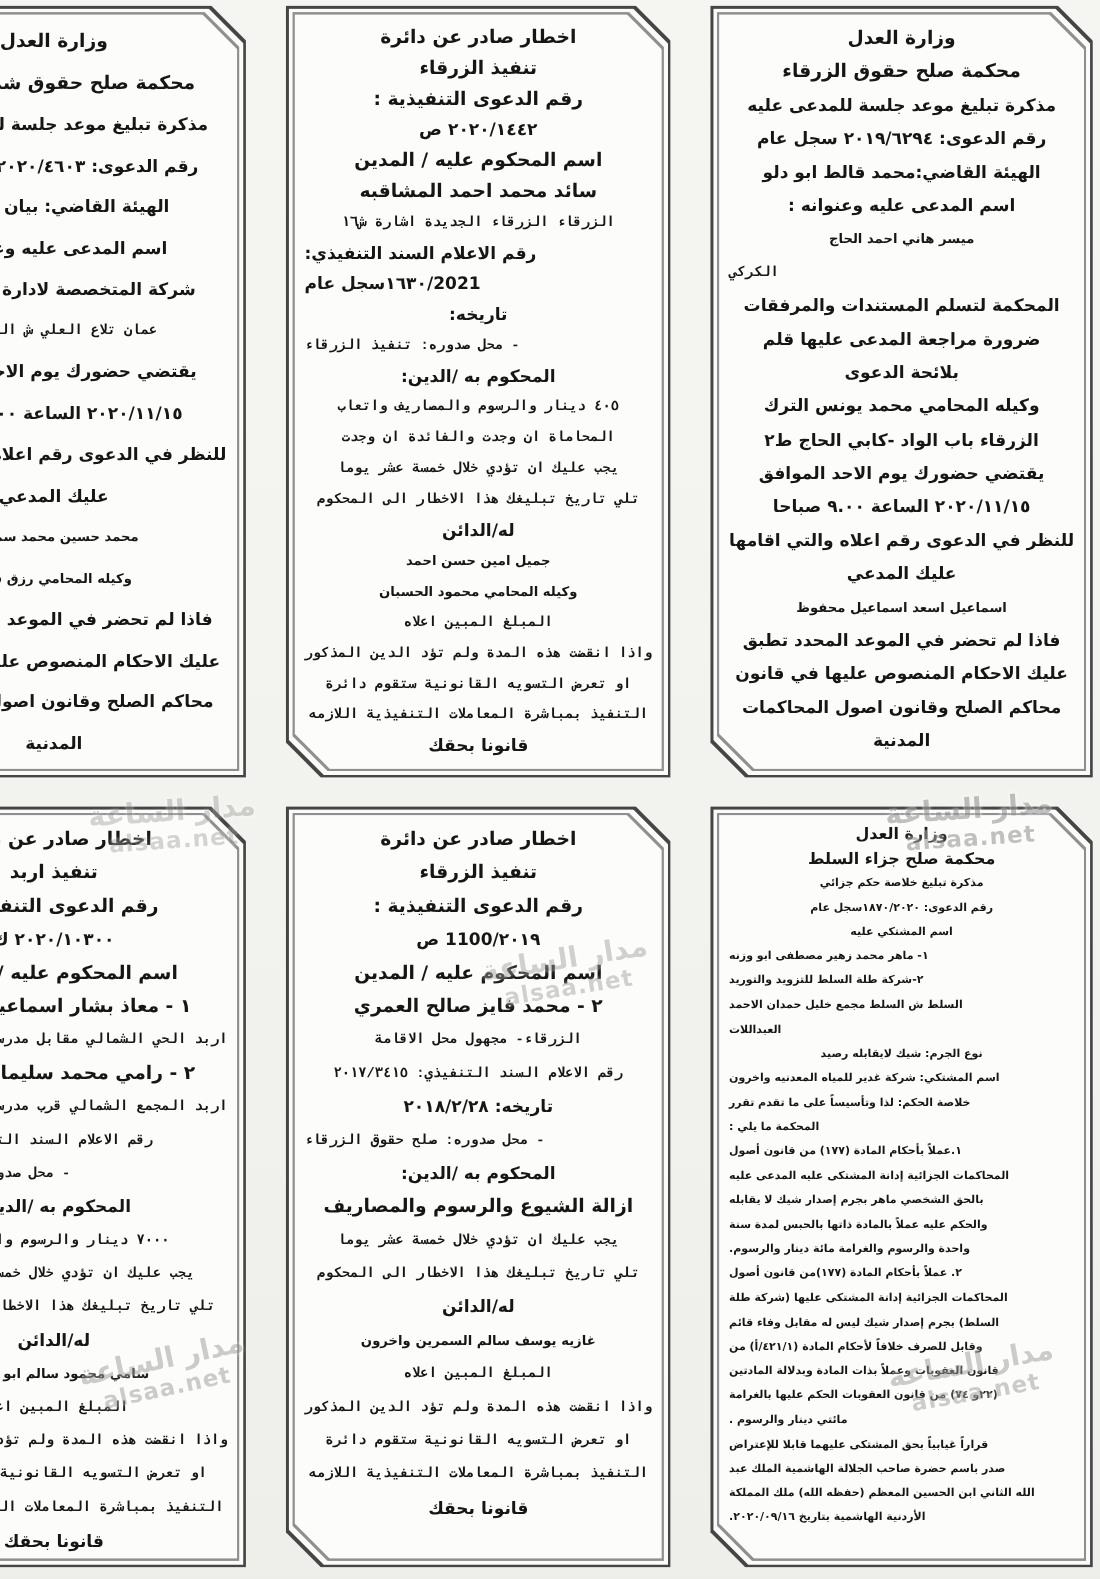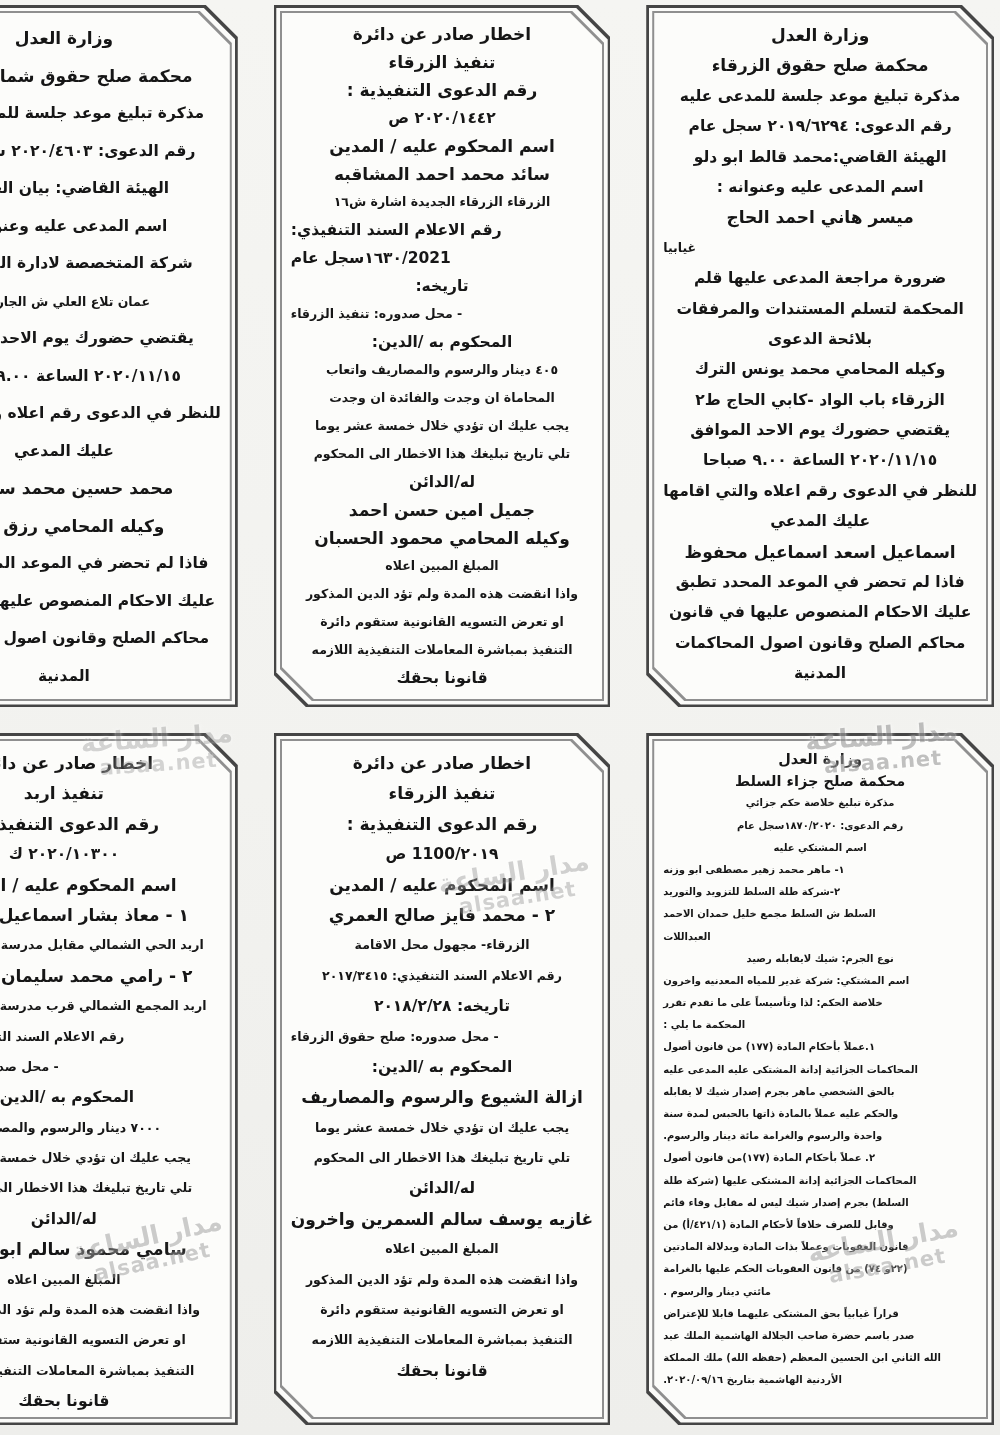--- a/index.html
+++ b/index.html
@@ -36,22 +36,22 @@
   .p-i { background: #8f8f8f; padding: 2px; }
   .p-c { background: #fcfcfa; padding: 7px 9px 4px 9px; overflow: hidden; }
   .line {
     text-align: center;
     font-weight: bold;
     color: #161616;
     white-space: nowrap;
   }
   .s-h  { font-size: 17px; }
   .s-b  { font-size: 15.5px; }
-  .s-n  { font-size: 17px; }
-  .s-s  { font-size: 12.5px; }
+  .s-n  { font-size: 12px; }
+  .s-s  { font-size: 12.5px; font-family: Liberation Mono, monospace; }
   .a-r  { text-align: left; padding-right: 12px; }
   .lh38 .line { height: 37.5px; line-height: 37.5px; }
   .lh31 .line { height: 30.4px; line-height: 30.4px; }
   .lh28 .line { height: 28px;   line-height: 28px; }
   .lh22 .line { height: 22.2px; line-height: 22.2px; }
   .dense .s-h { font-size: 14.5px; }
   .dense .s-b { font-size: 10px; }
   .dense .line { letter-spacing: 0; }
   .watermark {
     position: absolute;
@@ -80,23 +80,23 @@
       <div class="p-m">
           <div class="p-i">
         <div class="p-c">
               <div class="line s-h">وزارة العدل</div>
               <div class="line s-h">محكمة صلح  حقوق  الزرقاء</div>
               <div class="line s-b">مذكرة تبليغ موعد جلسة للمدعى عليه</div>
               <div class="line s-b">رقم الدعوى: ٢٠١٩/٦٢٩٤ سجل عام</div>
               <div class="line s-b">الهيئة القاضي:محمد قالط ابو دلو</div>
               <div class="line s-b">اسم المدعى عليه وعنوانه :</div>
               <div class="line s-n">ميسر هاني احمد الحاج</div>
-              <div class="line s-s a-r">غيابيا</div>
+              <div class="line s-s a-r">الكركي</div>
+              <div class="line s-b">المحكمة لتسلم المستندات والمرفقات</div>
               <div class="line s-b">ضرورة مراجعة المدعى عليها قلم</div>
-              <div class="line s-b">المحكمة لتسلم المستندات والمرفقات</div>
               <div class="line s-b">بلائحة الدعوى</div>
               <div class="line s-b">وكيله المحامي محمد يونس الترك</div>
               <div class="line s-b">الزرقاء باب الواد -كابي الحاج ط٢</div>
               <div class="line s-b">يقتضي حضورك يوم الاحد الموافق</div>
               <div class="line s-b">٢٠٢٠/١١/١٥  الساعة  ٩.٠٠ صباحا</div>
               <div class="line s-b">للنظر في الدعوى رقم اعلاه والتي اقامها</div>
               <div class="line s-b">عليك المدعي</div>
               <div class="line s-n">اسماعيل اسعد اسماعيل محفوظ</div>
               <div class="line s-b">فاذا لم تحضر في الموعد المحدد تطبق</div>
               <div class="line s-b">عليك الاحكام المنصوص عليها في قانون</div>

